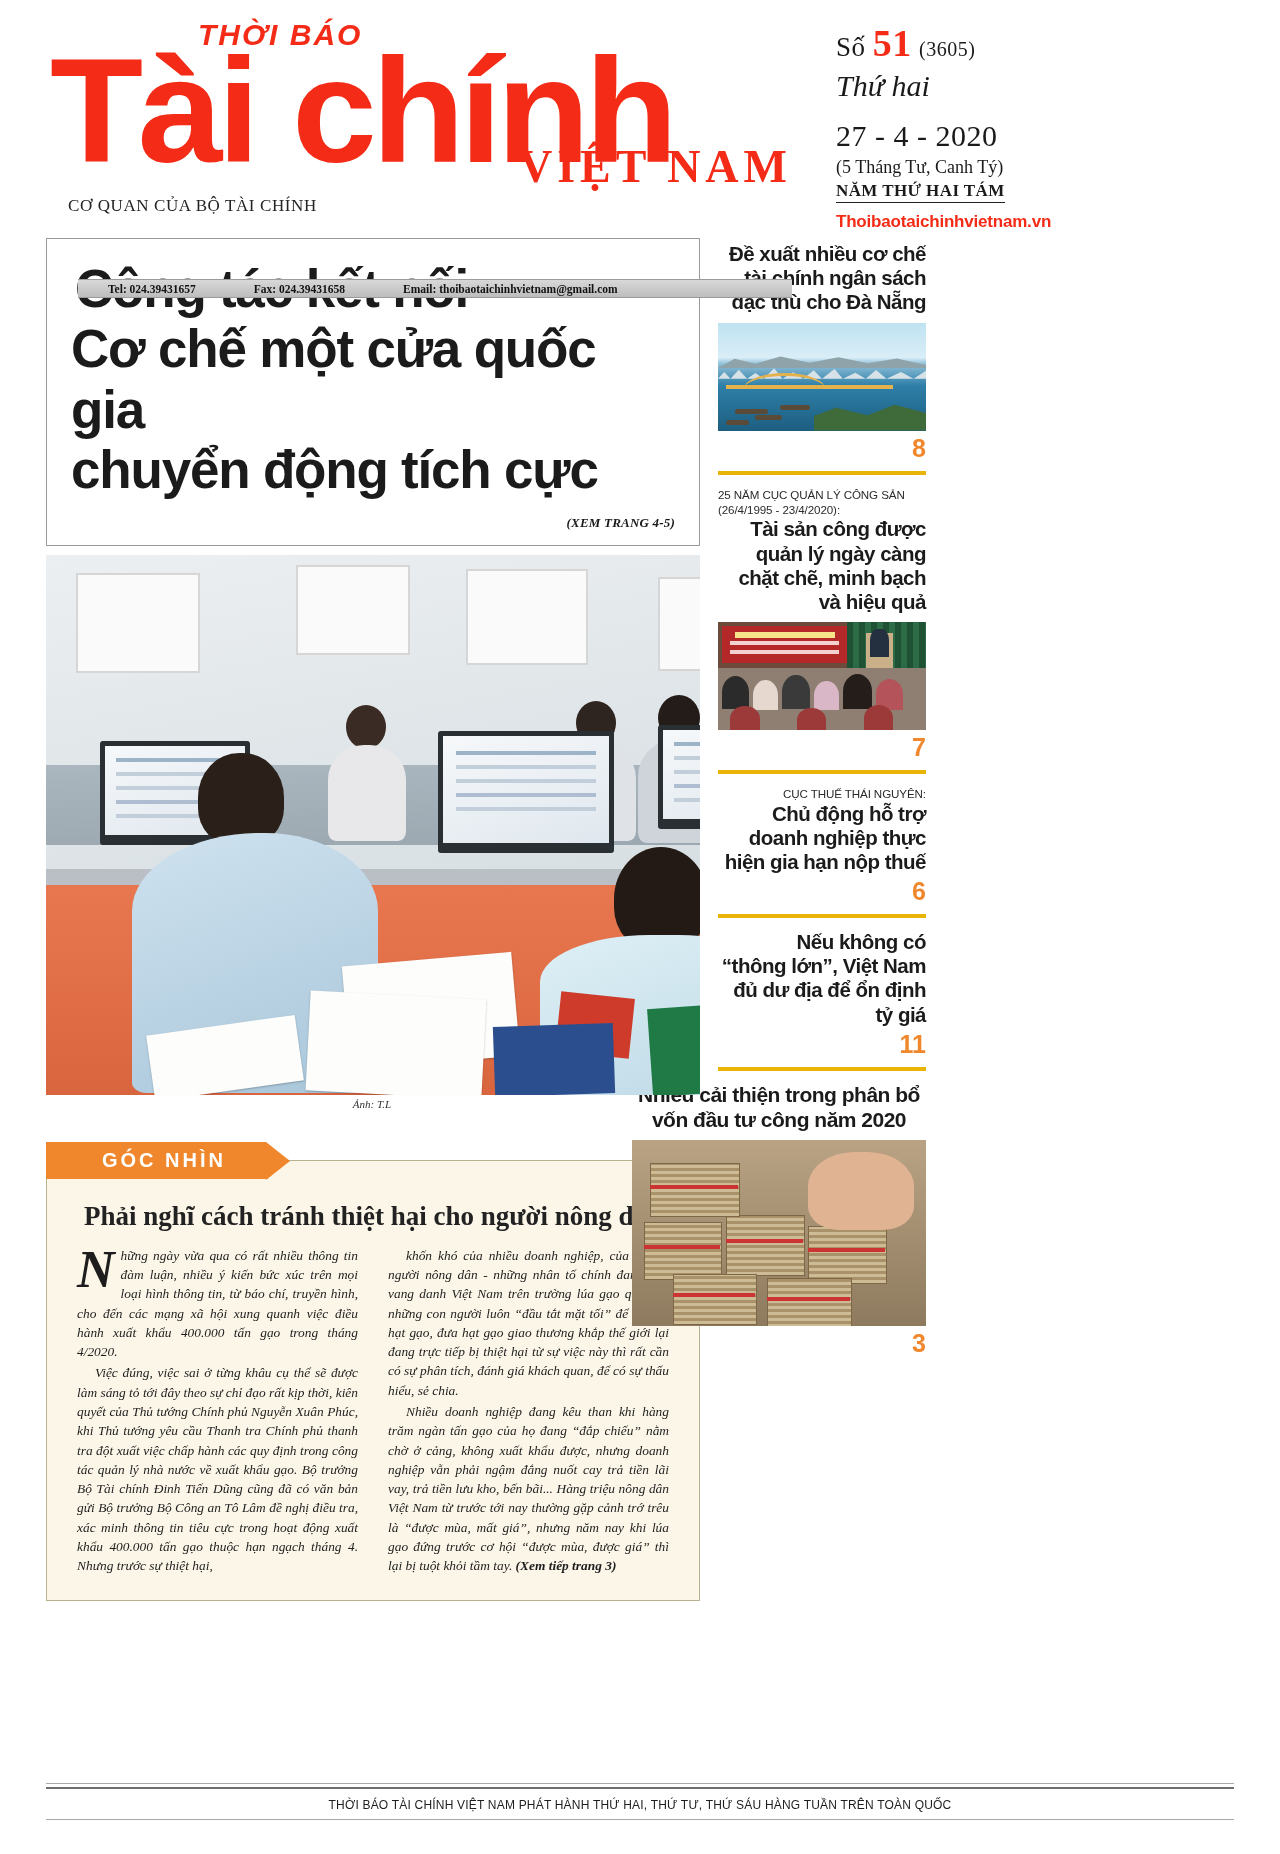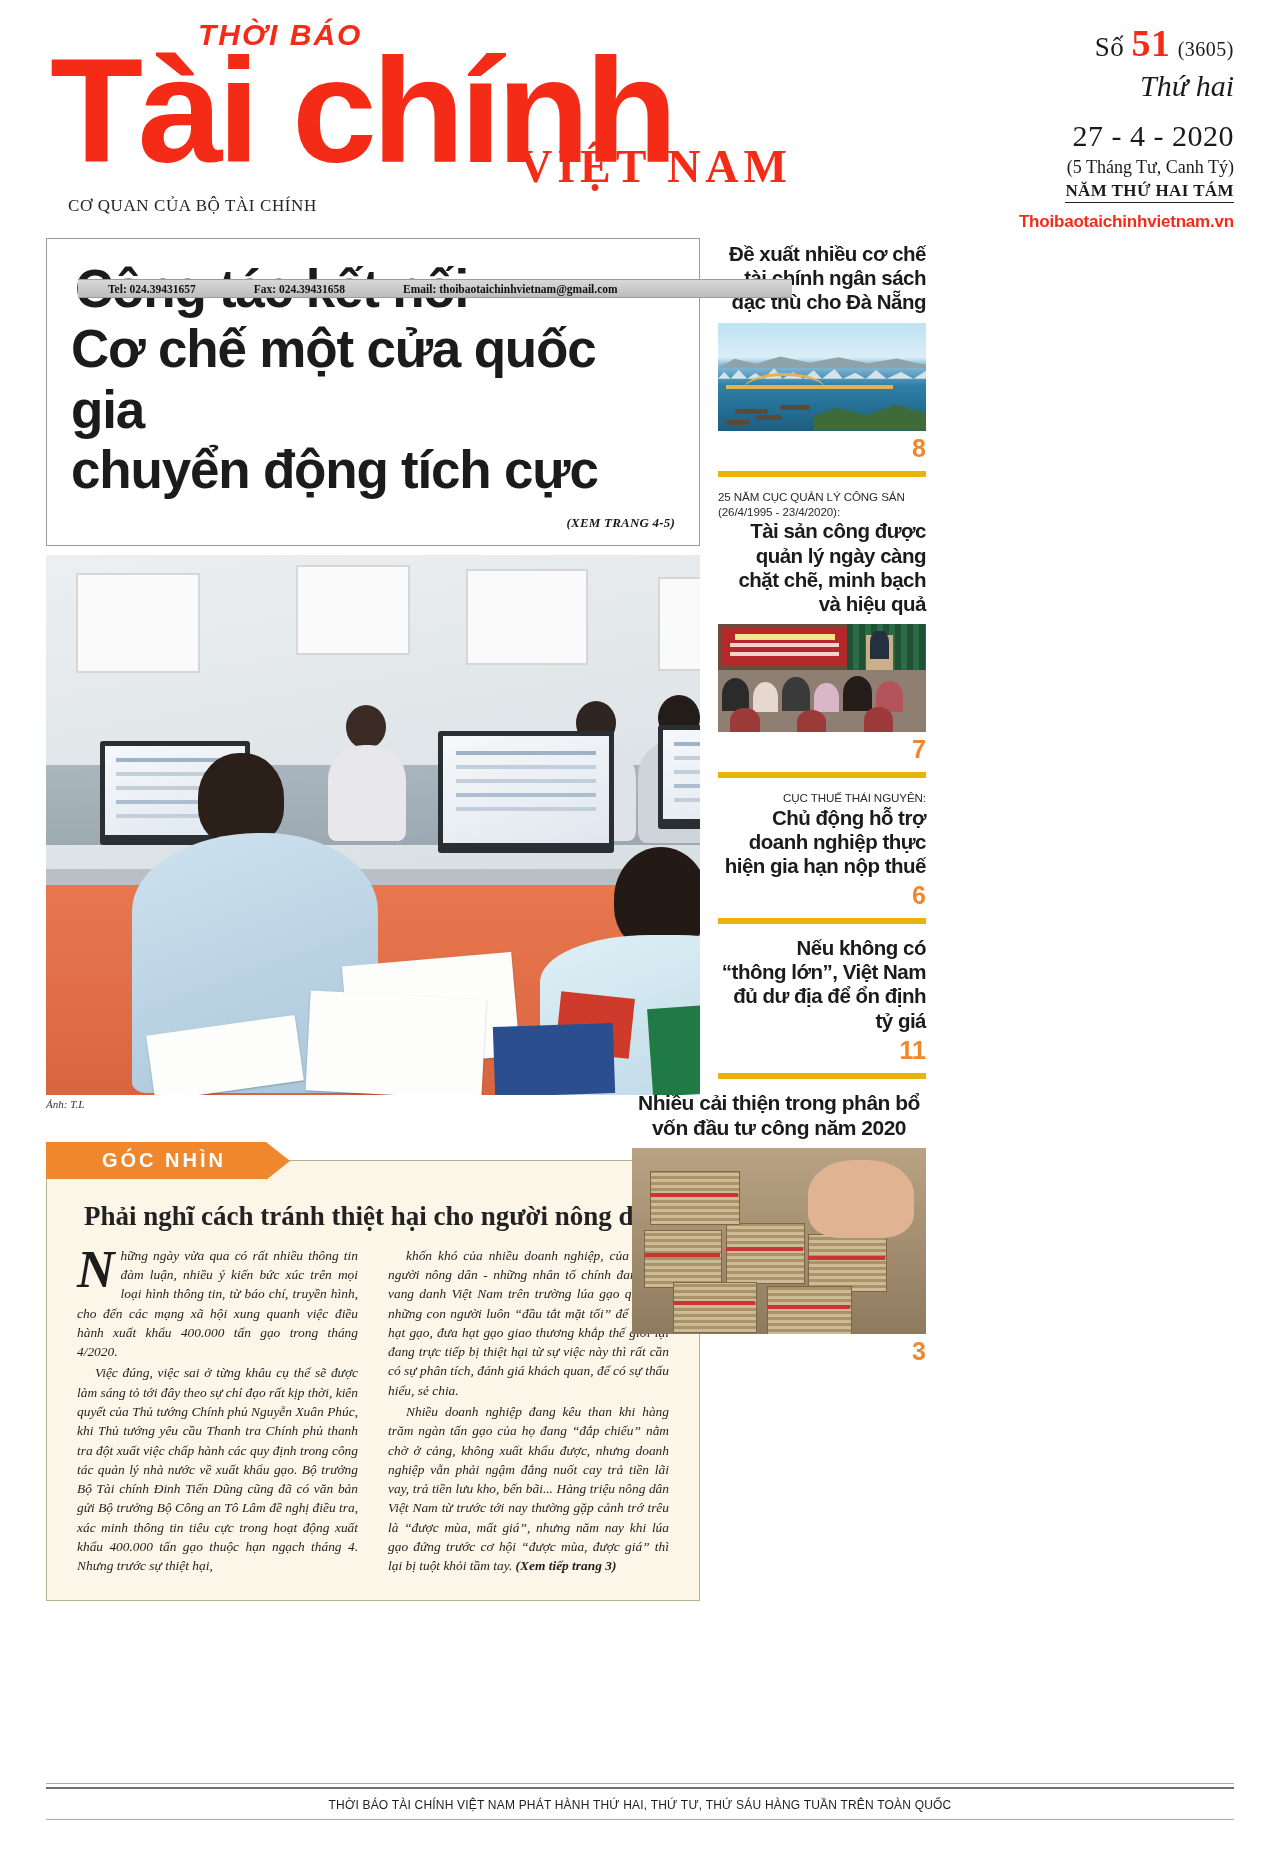--- a/index.html
+++ b/index.html
@@ -76,21 +76,21 @@
     font-family: "Liberation Serif", "DejaVu Serif", serif;
     font-size: 17px;
     letter-spacing: 0.6px;
     color: #232323;
     white-space: nowrap;
   }
 
   .masthead-right {
     flex: 1;
     padding-top: 20px;
-    text-align: right;
+    text-align: left;
     line-height: 1.22;
   }
   .issue-no {
     font-size: 27px;
     letter-spacing: 0.5px;
   }
   .issue-no .num {
     color: #f42b16;
     font-weight: 700;
     font-size: 38px;
@@ -187,21 +187,21 @@
 
   .lead-photo {
     margin-top: 9px;
     width: 100%;
     height: 540px;
     position: relative;
     overflow: hidden;
     background: #c9d4dc;
   }
   .lead-credit {
-    text-align: left;
+    text-align: center;
     font-size: 11px;
     font-style: italic;
     color: #333;
     margin-top: 3px;
     padding-right: 2px;
   }
 
   
   .scene { position: absolute; inset: 0; }
   .scene .wall {
@@ -305,21 +305,21 @@
     line-height: 40px;
     font-weight: 700;
     font-style: italic;
     padding: 4px 6px 0 0;
   }
   .jump-ref { font-weight: 700; font-style: italic; }
 
   
   .side-item {
     padding: 12px 0 10px 0;
-    border-bottom: 6px solid #eab308;
+    border-bottom: 4px solid #eab308;
   }
   .side-item.first { padding-top: 4px; }
   .side-item.last { border-bottom: none; }
   .side-kicker {
     font-family: "Liberation Sans", "DejaVu Sans", sans-serif;
     font-size: 11.6px;
     line-height: 1.33;
     color: #2a2a2a;
     letter-spacing: -0.1px;
   }

